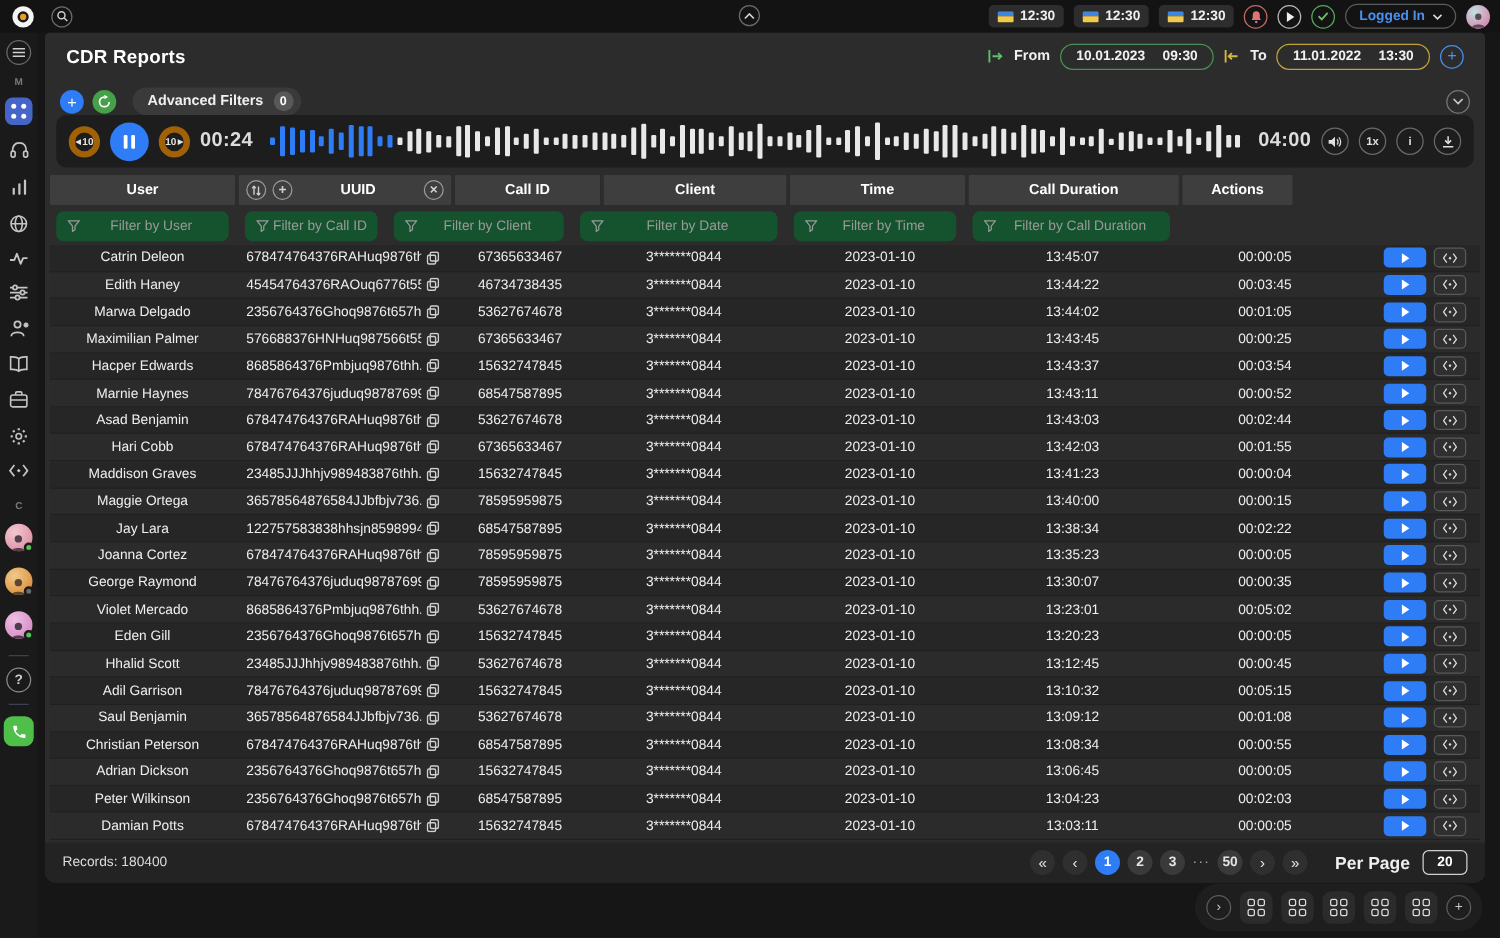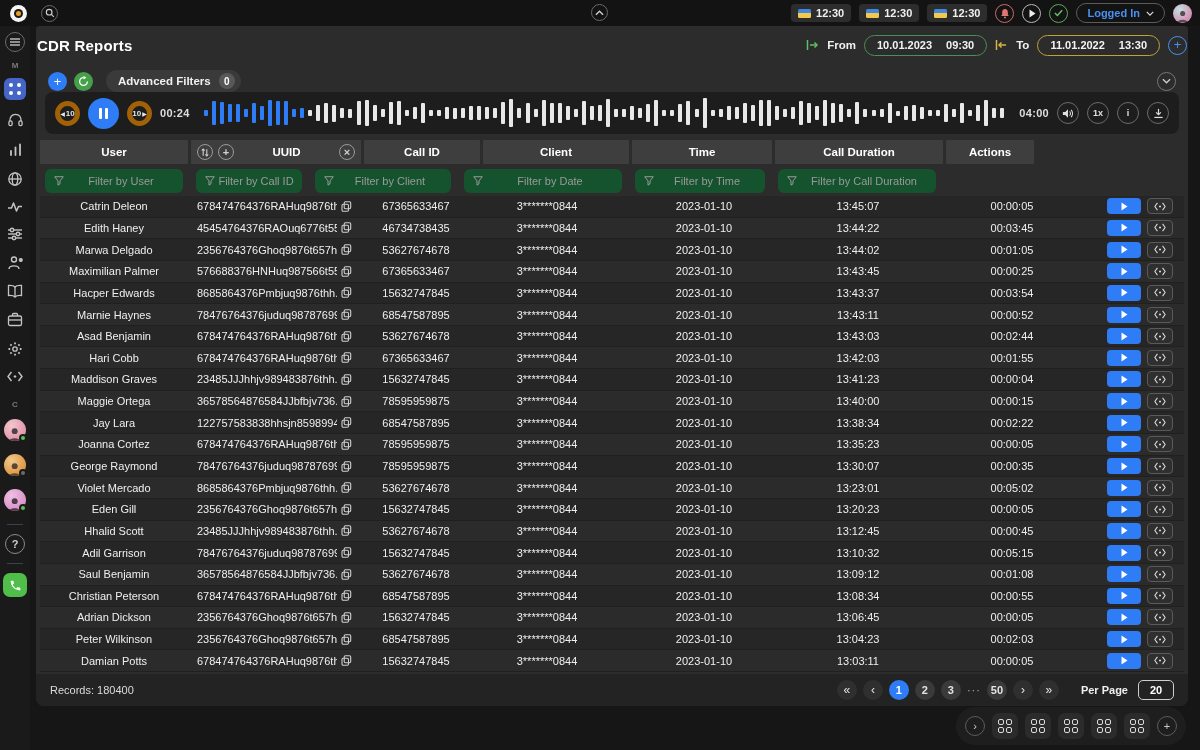--- a/index.html
+++ b/index.html
@@ -36,42 +36,42 @@
   .apps-active i { width:4px; height:4px; border-radius:50%; background:#fff; }
   .side-avatar { width:22px; height:22px; border-radius:50%; position:relative; margin-bottom:13px; display:flex; align-items:flex-end; justify-content:center; overflow:visible; }
   .side-avatar .ph { width:22px; height:22px; border-radius:50%; overflow:hidden; display:flex; align-items:flex-end; justify-content:center; }
   .side-avatar .st { position:absolute; right:-1px; bottom:-1px; width:8px; height:8px; border-radius:50%; border:2px solid #1a1a1a; }
   .side-div { width:16px; height:1px; background:#3a4150; margin-bottom:9px; }
   .help-circ { width:20px; height:20px; border-radius:50%; border:1.5px solid #8a8a8a; color:#cfcfcf; font-size:11px; font-weight:bold; display:flex; align-items:center; justify-content:center; margin-bottom:9px; }
   .phone-btn { width:24px; height:24px; border-radius:7px; background:#4fbf4a; display:flex; align-items:center; justify-content:center; }
 
   
   .panel { position:absolute; left:36px; top:26px; width:1152px; height:680px; background:#2c2c2c; border-radius:4px 4px 8px 8px; }
-  .panel-header { position:absolute; top:0; left:0; right:0; height:38px; display:flex; align-items:center; padding:0 1px; }
+  .panel-header { position:absolute; top:0; left:0; right:0; height:38px; display:flex; align-items:center; padding:0 17px; }
   .page-title { font-size:15px; font-weight:bold; color:#fff; letter-spacing:.2px; }
   .date-controls { margin-left:auto; display:flex; align-items:center; gap:8px; }
   .dc-label { font-size:11.5px; font-weight:bold; color:#f0f0f0; }
   .date-pill { height:21px; border-radius:11px; padding:0 12px; display:flex; align-items:center; gap:14px; font-size:11px; font-weight:bold; color:#f2f2f2; }
   .date-pill.from { border:1px solid #4a8f55; } .date-pill.to { border:1px solid #bfa23a; }
   .blue-ring { width:19px; height:19px; border-radius:50%; border:1.5px solid #4a90f0; color:#4a90f0; font-size:13px; display:flex; align-items:center; justify-content:center; line-height:0; }
 
   .toolbar { position:absolute; top:42px; left:0; right:0; height:26px; display:flex; align-items:center; padding:0 12px; gap:7px; }
   .fill-circ { width:19px; height:19px; border-radius:50%; display:flex; align-items:center; justify-content:center; color:#fff; }
   .fill-circ.blue { background:#2e7cf6; font-size:13px; }
   .fill-circ.green { background:#45a049; }
   .adv-pill { height:22px; background:#3a3a3a; border-radius:12px; padding:0 6px 0 12px; display:flex; align-items:center; gap:8px; margin-left:6px; font-size:11.5px; font-weight:bold; color:#f0f0f0; }
   .adv-badge { width:16px; height:16px; border-radius:50%; background:#585858; color:#fff; font-size:10px; display:flex; align-items:center; justify-content:center; }
   .collapse-circ { margin-left:auto; width:19px; height:19px; border-radius:50%; border:1px solid #777; display:flex; align-items:center; justify-content:center; color:#ccc; }
 
   .player { position:absolute; top:66px; left:9px; right:9px; height:42px; background:#1d1d1d; border-radius:8px; display:flex; align-items:center; padding:0 10px; gap:8px; }
   .skip-btn { width:25px; height:25px; border-radius:50%; border:5px solid #a16207; display:flex; align-items:center; justify-content:center; gap:1px; color:#e5e5e5; }
   .skip-btn .tri { font-size:6px; } .skip-btn .n { font-size:8px; font-weight:bold; }
   .pause-btn { width:31px; height:31px; border-radius:50%; background:#2e7cf6; display:flex; align-items:center; justify-content:center; gap:3px; }
   .pause-btn i { width:3px; height:11px; background:#fff; border-radius:1px; }
-  .ptime { font-size:11px; color:#ddd; font-weight:bold; letter-spacing:.3px; white-space:nowrap; }
+  .ptime { font-size:16px; color:#ddd; font-weight:bold; letter-spacing:.3px; white-space:nowrap; }
   .waveform { flex:1; height:32px; display:flex; align-items:center; justify-content:space-between; margin:0 6px; overflow:hidden; }
   .wbar { width:4px; border-radius:1px; flex:0 0 auto; }
   .p-circ { width:22px; height:22px; border-radius:50%; border:1px solid #6a6a6a; color:#e0e0e0; display:flex; align-items:center; justify-content:center; font-size:9px; font-weight:bold; }
 
   
   .table { position:absolute; top:114px; left:4px; right:4px; }
   .thead { display:flex; gap:3px; height:24px; }
   .th { background:#3e3e3e; display:flex; align-items:center; justify-content:center; font-size:11.5px; font-weight:bold; color:#fff; border-radius:1px; }
   .th-uuid { justify-content:flex-start; padding:0 6px; gap:5px; }
   .th-uuid .lbl { flex:1; text-align:center; }
@@ -97,21 +97,21 @@
   
   .pfooter { position:absolute; bottom:0; left:0; right:0; height:32px; background:#232323; border-radius:0 0 8px 8px; display:flex; align-items:center; padding:0 14px; }
   .records { font-size:11px; color:#dcdcdc; }
   .pager { margin-left:auto; display:flex; align-items:center; gap:6px; }
   .pg { width:20px; height:20px; border-radius:50%; font-size:11px; display:flex; align-items:center; justify-content:center; color:#e3e3e3; }
   .pg.circ { background:#2f2f2f; font-size:12px; }
   .pg.num { background:#3a3a3a; font-weight:bold; }
   .pg.num.active { background:#2e7cf6; color:#fff; }
   .pg-ellipsis { color:#aaa; font-size:11px; letter-spacing:1px; }
   .perpage { display:flex; align-items:center; gap:10px; margin-left:22px; }
-  .perpage .lbl { font-size:11px; font-weight:bold; color:#efefef; }
+  .perpage .lbl { font-size:14px; font-weight:bold; color:#efefef; }
   .pp-box { width:36px; height:20px; border:1.5px solid #cfcfcf; border-radius:5px; font-size:11px; font-weight:bold; color:#fff; display:flex; align-items:center; justify-content:center; }
 
   
   .dock { position:absolute; right:14px; bottom:5px; height:38px; background:#1e1e1e; border-radius:19px; display:flex; align-items:center; padding:0 9px; gap:7px; }
   .dock-circ { width:20px; height:20px; border-radius:50%; border:1px solid #5c5c5c; color:#ccc; font-size:11px; display:flex; align-items:center; justify-content:center; }
   .dock-btn { width:26px; height:26px; border-radius:7px; background:#2b2b2b; display:flex; align-items:center; justify-content:center; }
   .grid-ico { display:grid; grid-template-columns:1fr 1fr; gap:2px; }
   .grid-ico i { width:6px; height:6px; border:1.5px solid #dcdcdc; border-radius:2px; }
   .sil { width:70%; height:70%; }
 </style>

